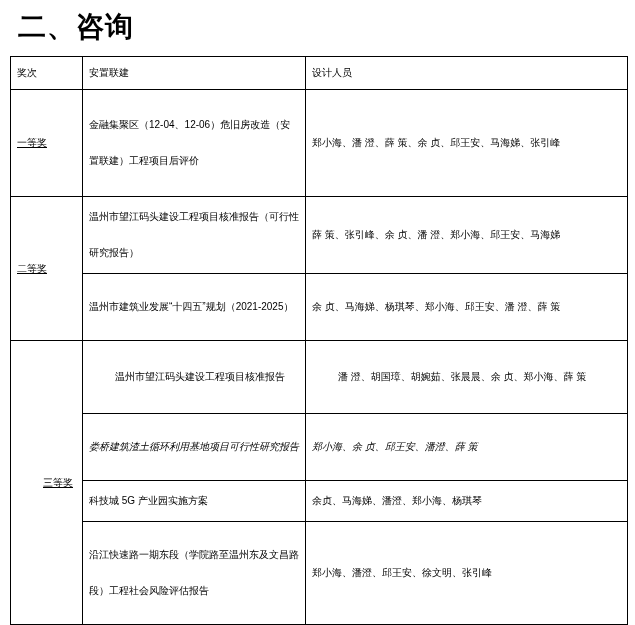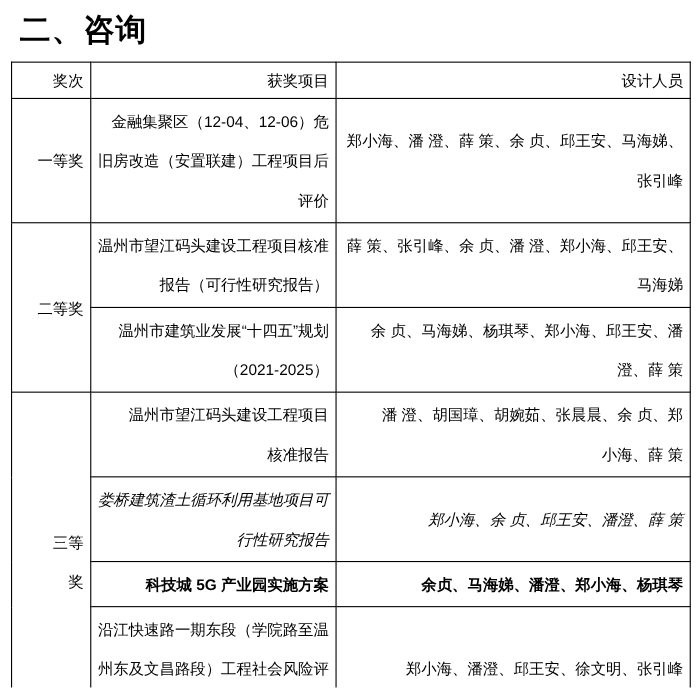--- a/index.html
+++ b/index.html
@@ -20,53 +20,53 @@
     border-collapse: collapse;
     table-layout: fixed;
     margin-left: 10px;
     width: 617px;
   }
   table.awards col.c-award   { width: 72px; }
   table.awards col.c-project { width: 223px; }
   table.awards col.c-people  { width: 322px; }
   table.awards th, table.awards td {
     border: 1px solid #000000;
-    text-align: right;
+    text-align: left;
     vertical-align: middle;
-    font-size: 14px;
+    font-size: 10px;
     font-weight: normal;
     padding: 2px 6px;
     background: #ffffff;
   }
   table.awards th { height: 33px; line-height: 1.2; }
   table.awards td { line-height: 36px; }
   tr.r-h1   td { height: 107px; }
   tr.r-h2a  td { height: 68px; }
   tr.r-h2b  td { height: 67px; }
   tr.r-h3a  td { height: 73px; padding-left: 32px; }
   tr.r-h3b  td { height: 67px; font-style: italic; }
-  tr.r-h3c  td { height: 37px; font-weight: bold; }
+  tr.r-h3c  td { height: 37px; }
   tr.r-h3d  td { height: 103px; }
-  td.award-cell { line-height: 1.4; }
+  td.award-cell { line-height: 1.4; text-decoration: underline; }
 </style>
 </head>
 <body>
 
 <div class="page-title">二、咨询</div>
 
 <table class="awards">
   <colgroup>
     <col class="c-award">
     <col class="c-project">
     <col class="c-people">
   </colgroup>
   <thead>
     <tr>
       <th>奖次</th>
-      <th>获奖项目</th>
+      <th>安置联建</th>
       <th>设计人员</th>
     </tr>
   </thead>
   <tbody>
     <tr class="r-h1">
       <td class="award-cell" rowspan="1">一等奖</td>
       <td>金融集聚区（12-04、12-06）危旧房改造（安置联建）工程项目后评价</td>
       <td>郑小海、潘 澄、薛 策、余 贞、邱王安、马海娣、张引峰</td>
     </tr>
 

